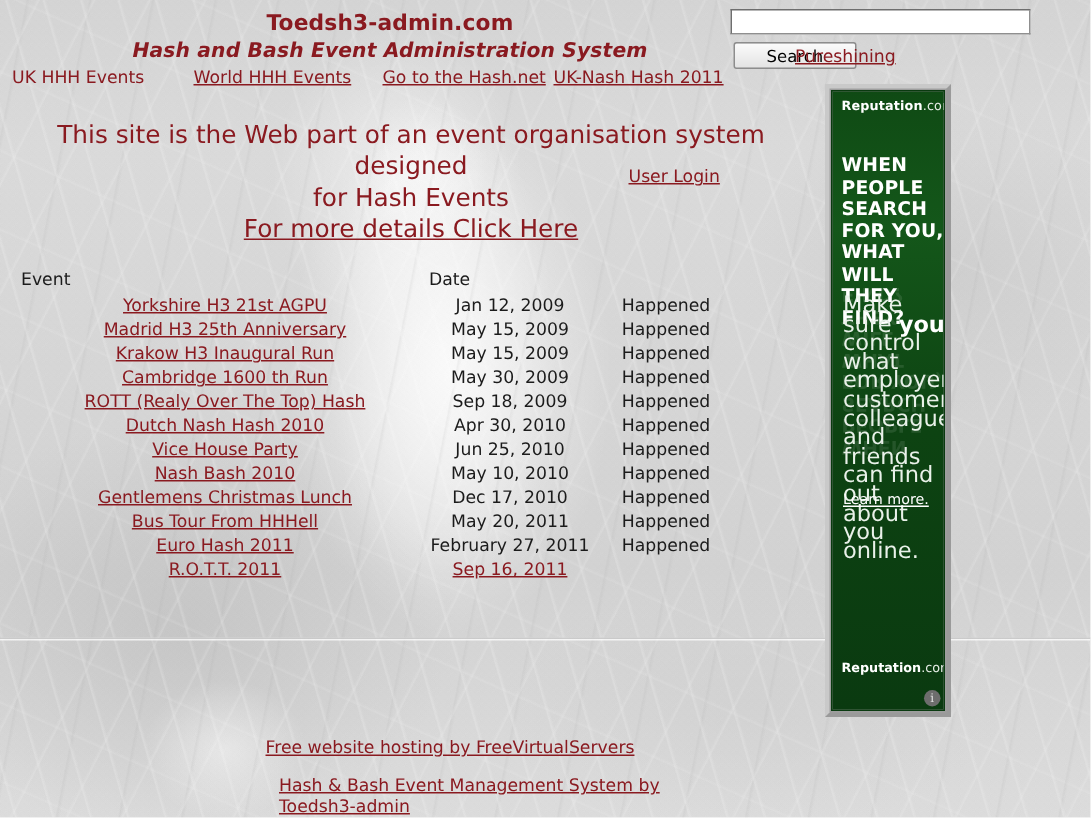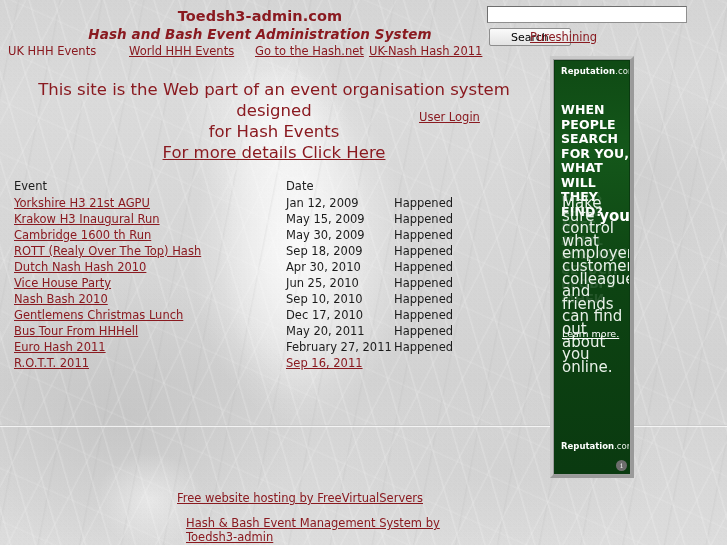--- a/index.html
+++ b/index.html
@@ -208,20 +208,21 @@
     text-align: left;
     font-weight: normal;
     padding: 0 0 2px 0;
     color: #1b1b1b;
     font-size: 11.5px;
   }
   #events-table td {
     padding: 1px 0;
     vertical-align: top;
     white-space: nowrap;
+    text-align: center;
   }
   .col-event  { width: 272px; }
   .col-date   { width: 108px; }
   .col-status { width: 100px; }
   #events-table td.col-event a { font-size: 11.5px; }
   .status-cell { color: #1b1b1b; }
 
   
   #ad-frame {
     position: absolute;
@@ -381,20 +382,25 @@
           <th class="col-status"></th>
         </tr>
       </thead>
       <tbody id="events-body">
           <tr>
             <td class="col-event"><a href="#">Yorkshire H3 21st AGPU</a></td>
             <td class="col-date"><span>Jan 12, 2009</span></td>
             <td class="col-status status-cell">Happened</td>
           </tr>
           <tr>
+            <td class="col-event"><a href="#">Madrid H3 25th Anniversary</a></td>
+            <td class="col-date"><span>May 15, 2009</span></td>
+            <td class="col-status status-cell">Happened</td>
+          </tr>
+          <tr>
             <td class="col-event"><a href="#">Krakow H3 Inaugural Run</a></td>
             <td class="col-date"><span>May 15, 2009</span></td>
             <td class="col-status status-cell">Happened</td>
           </tr>
           <tr>
             <td class="col-event"><a href="#">Cambridge 1600 th Run</a></td>
             <td class="col-date"><span>May 30, 2009</span></td>
             <td class="col-status status-cell">Happened</td>
           </tr>
           <tr>
@@ -407,21 +413,21 @@
             <td class="col-date"><span>Apr 30, 2010</span></td>
             <td class="col-status status-cell">Happened</td>
           </tr>
           <tr>
             <td class="col-event"><a href="#">Vice House Party</a></td>
             <td class="col-date"><span>Jun 25, 2010</span></td>
             <td class="col-status status-cell">Happened</td>
           </tr>
           <tr>
             <td class="col-event"><a href="#">Nash Bash 2010</a></td>
-            <td class="col-date"><span>Sep 10, 2010</span></td>
+            <td class="col-date"><span>May 10, 2010</span></td>
             <td class="col-status status-cell">Happened</td>
           </tr>
           <tr>
             <td class="col-event"><a href="#">Gentlemens Christmas Lunch</a></td>
             <td class="col-date"><span>Dec 17, 2010</span></td>
             <td class="col-status status-cell">Happened</td>
           </tr>
           <tr>
             <td class="col-event"><a href="#">Bus Tour From HHHell</a></td>
             <td class="col-date"><span>May 20, 2011</span></td>

